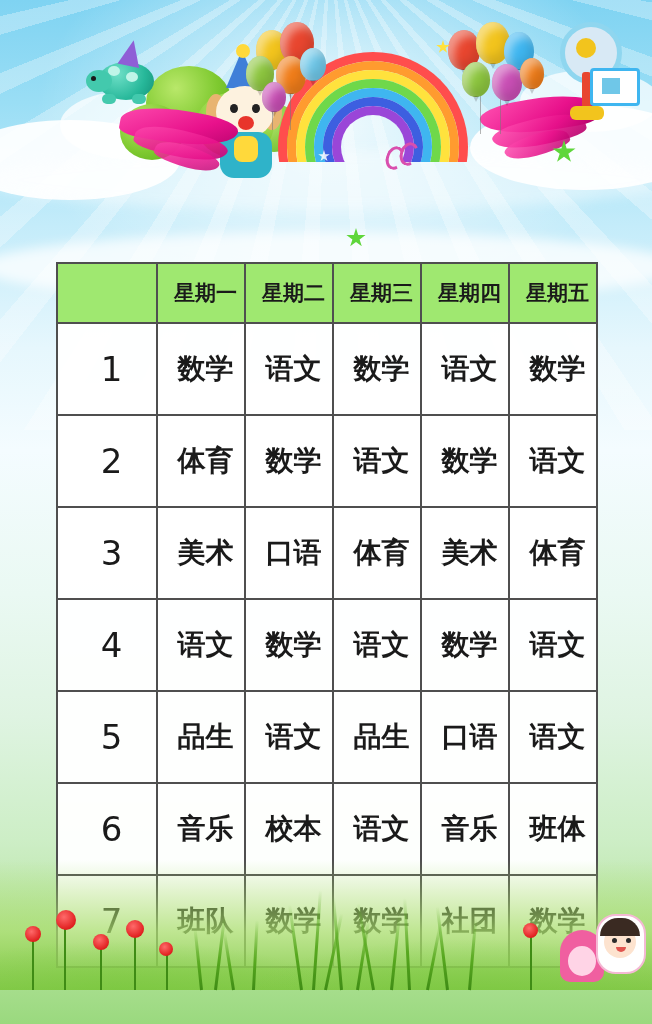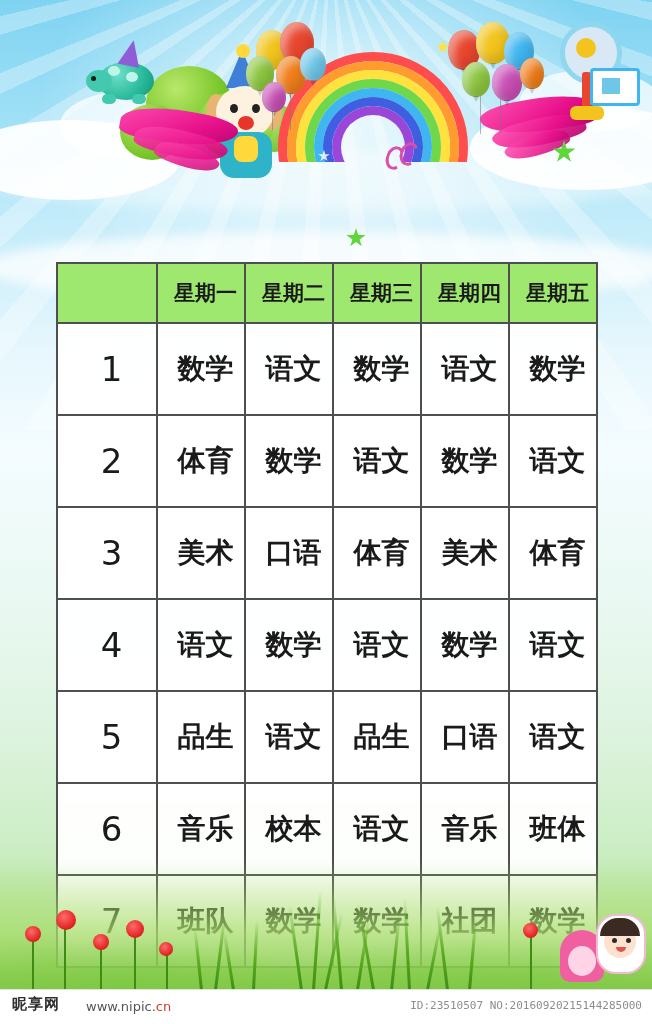--- a/index.html
+++ b/index.html
@@ -484,19 +484,14 @@
     <div style="position:absolute; left:2px; top:22px; width:44px; height:52px; border-radius:22px 22px 10px 10px; background:#f05fa0;"></div>
     <div style="position:absolute; left:10px; top:38px; width:28px; height:30px; border-radius:50%; background:#ffd4e6;"></div>
     <div style="position:absolute; left:38px; top:6px; width:46px; height:56px; border-radius:20px; background:#ffffff; border:2px solid #f4b9d4;"></div>
     <div class="girl-face" style="left:46px; top:18px; width:32px; height:32px;"></div>
     <div style="position:absolute; left:42px; top:10px; width:40px; height:18px; border-radius:18px 18px 0 0; background:#3a2a22;"></div>
     <div style="position:absolute; left:54px; top:30px; width:5px; height:5px; border-radius:50%; background:#2b2b2b;"></div>
     <div style="position:absolute; left:68px; top:30px; width:5px; height:5px; border-radius:50%; background:#2b2b2b;"></div>
     <div style="position:absolute; left:58px; top:39px; width:10px; height:5px; border-radius:0 0 6px 6px; background:#e0544f;"></div>
   </div>
 
-  <div class="footer">
-    <span class="logo">昵享网</span>
-    <span class="site"><span>www.nipic.</span><span class="cn">cn</span></span>
-    <span class="idcode">ID:23510507 NO:20160920215144285000</span>
-  </div>
 
 </div>
 
 </body></html>

